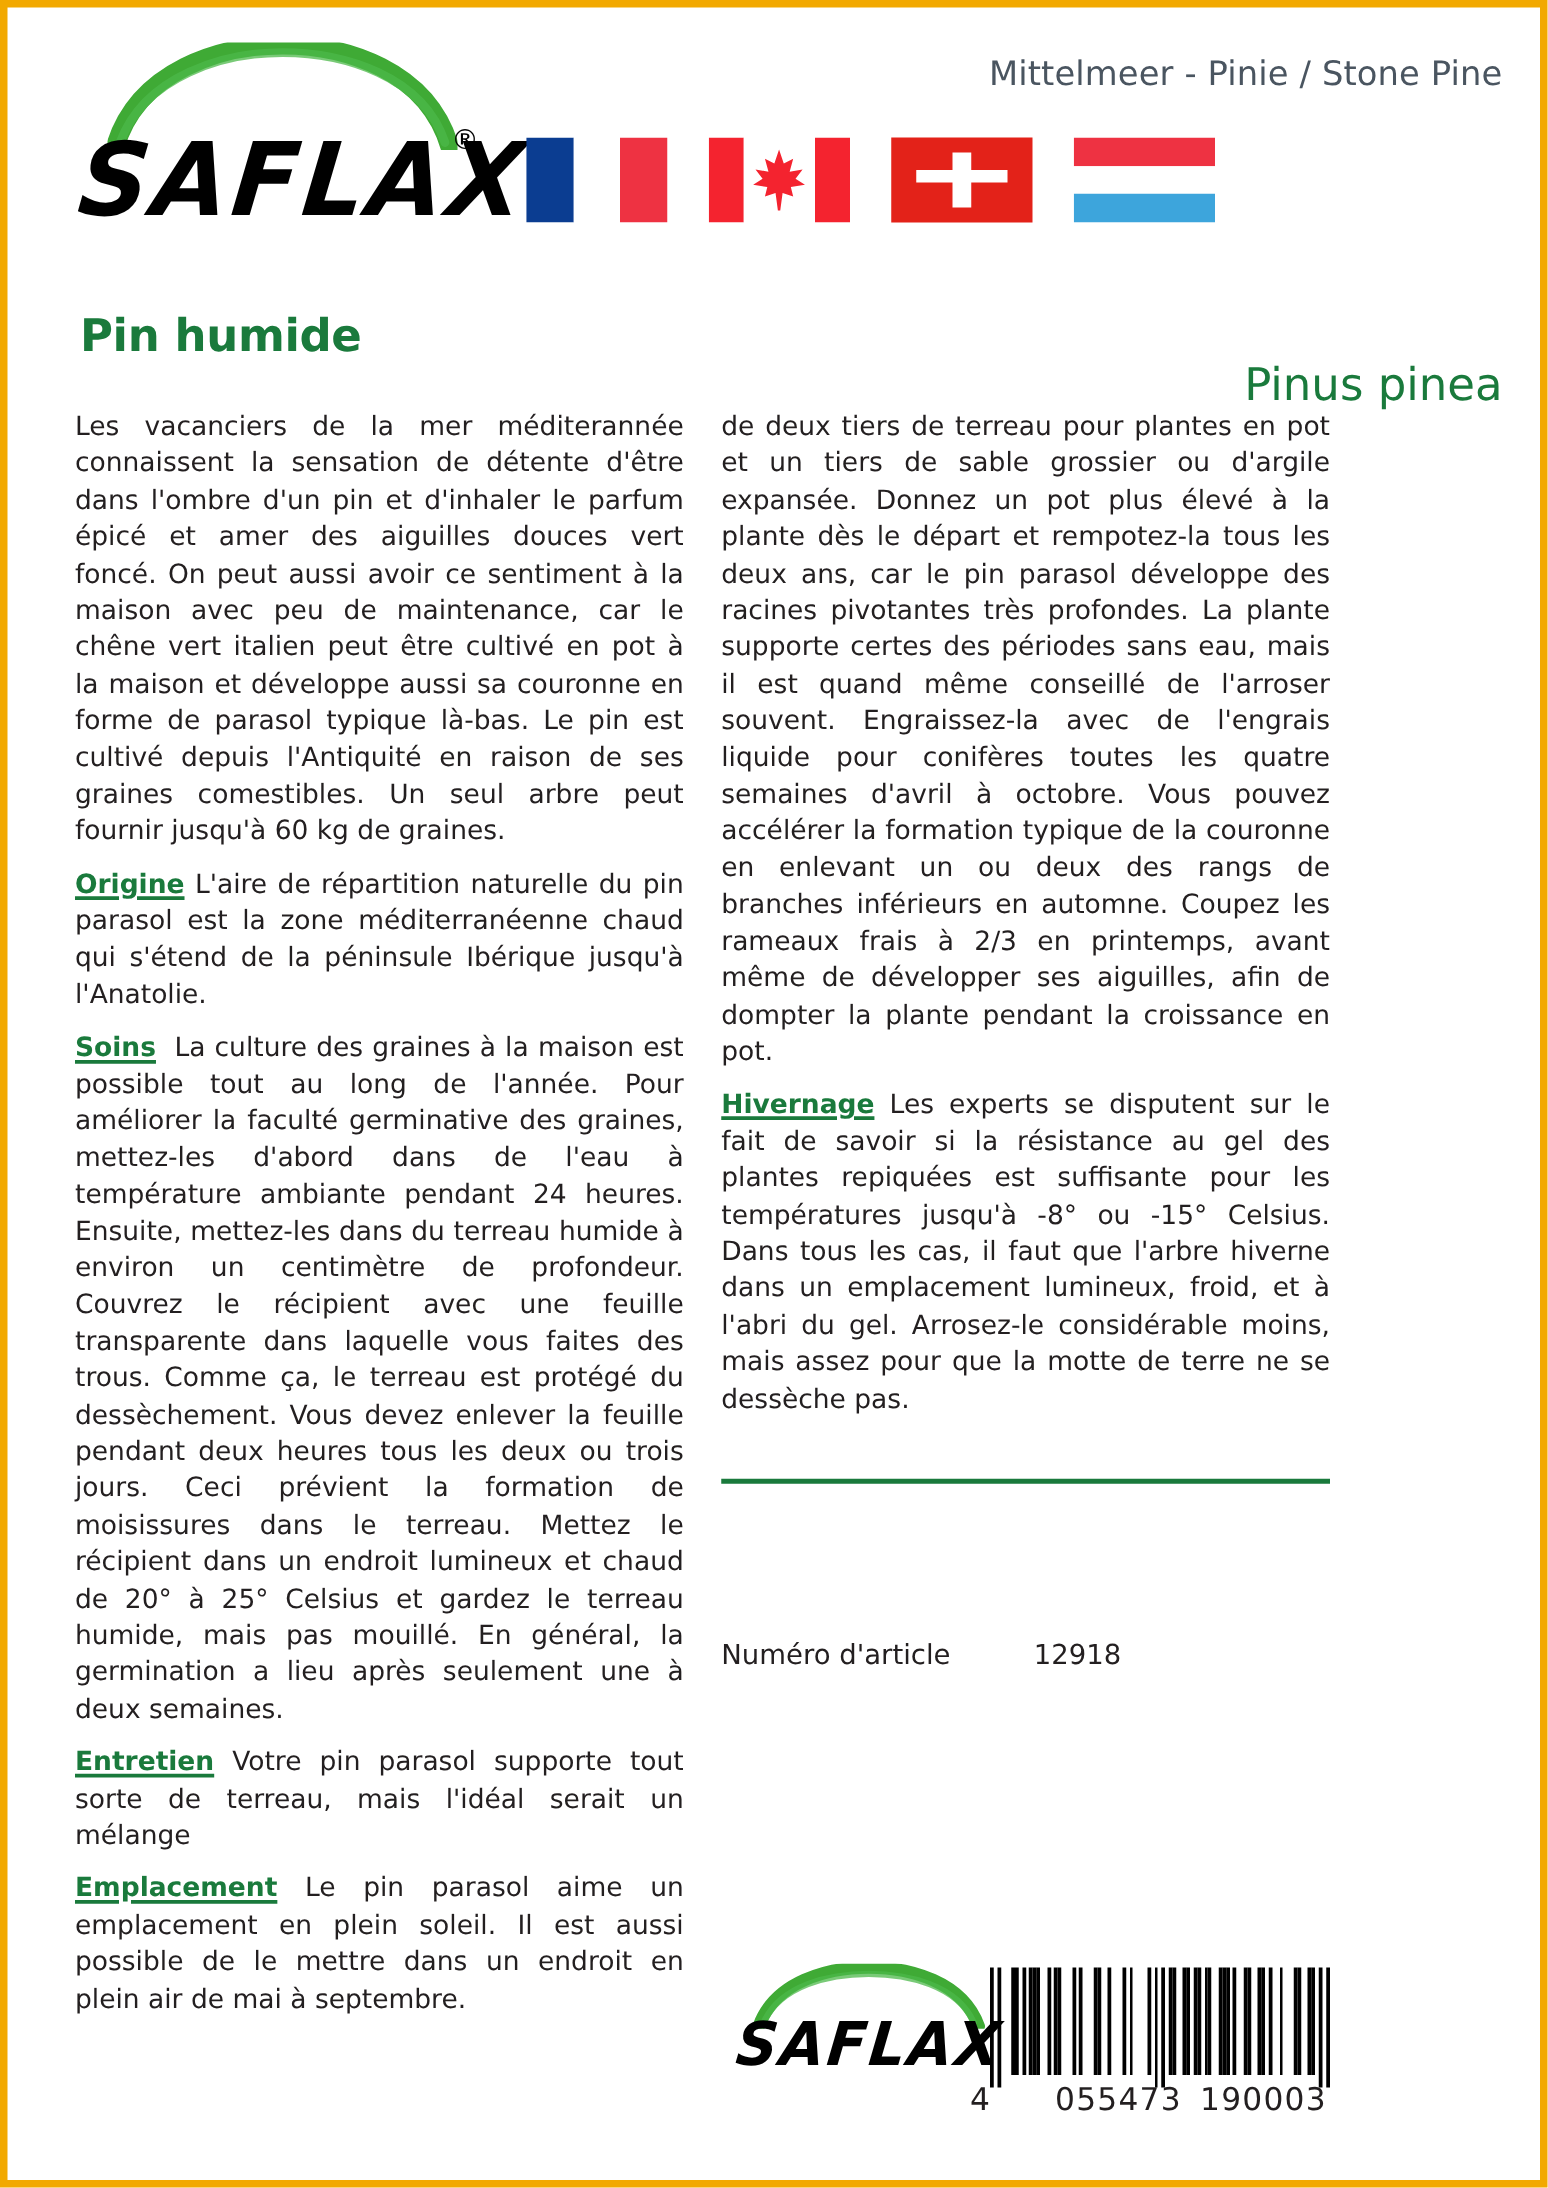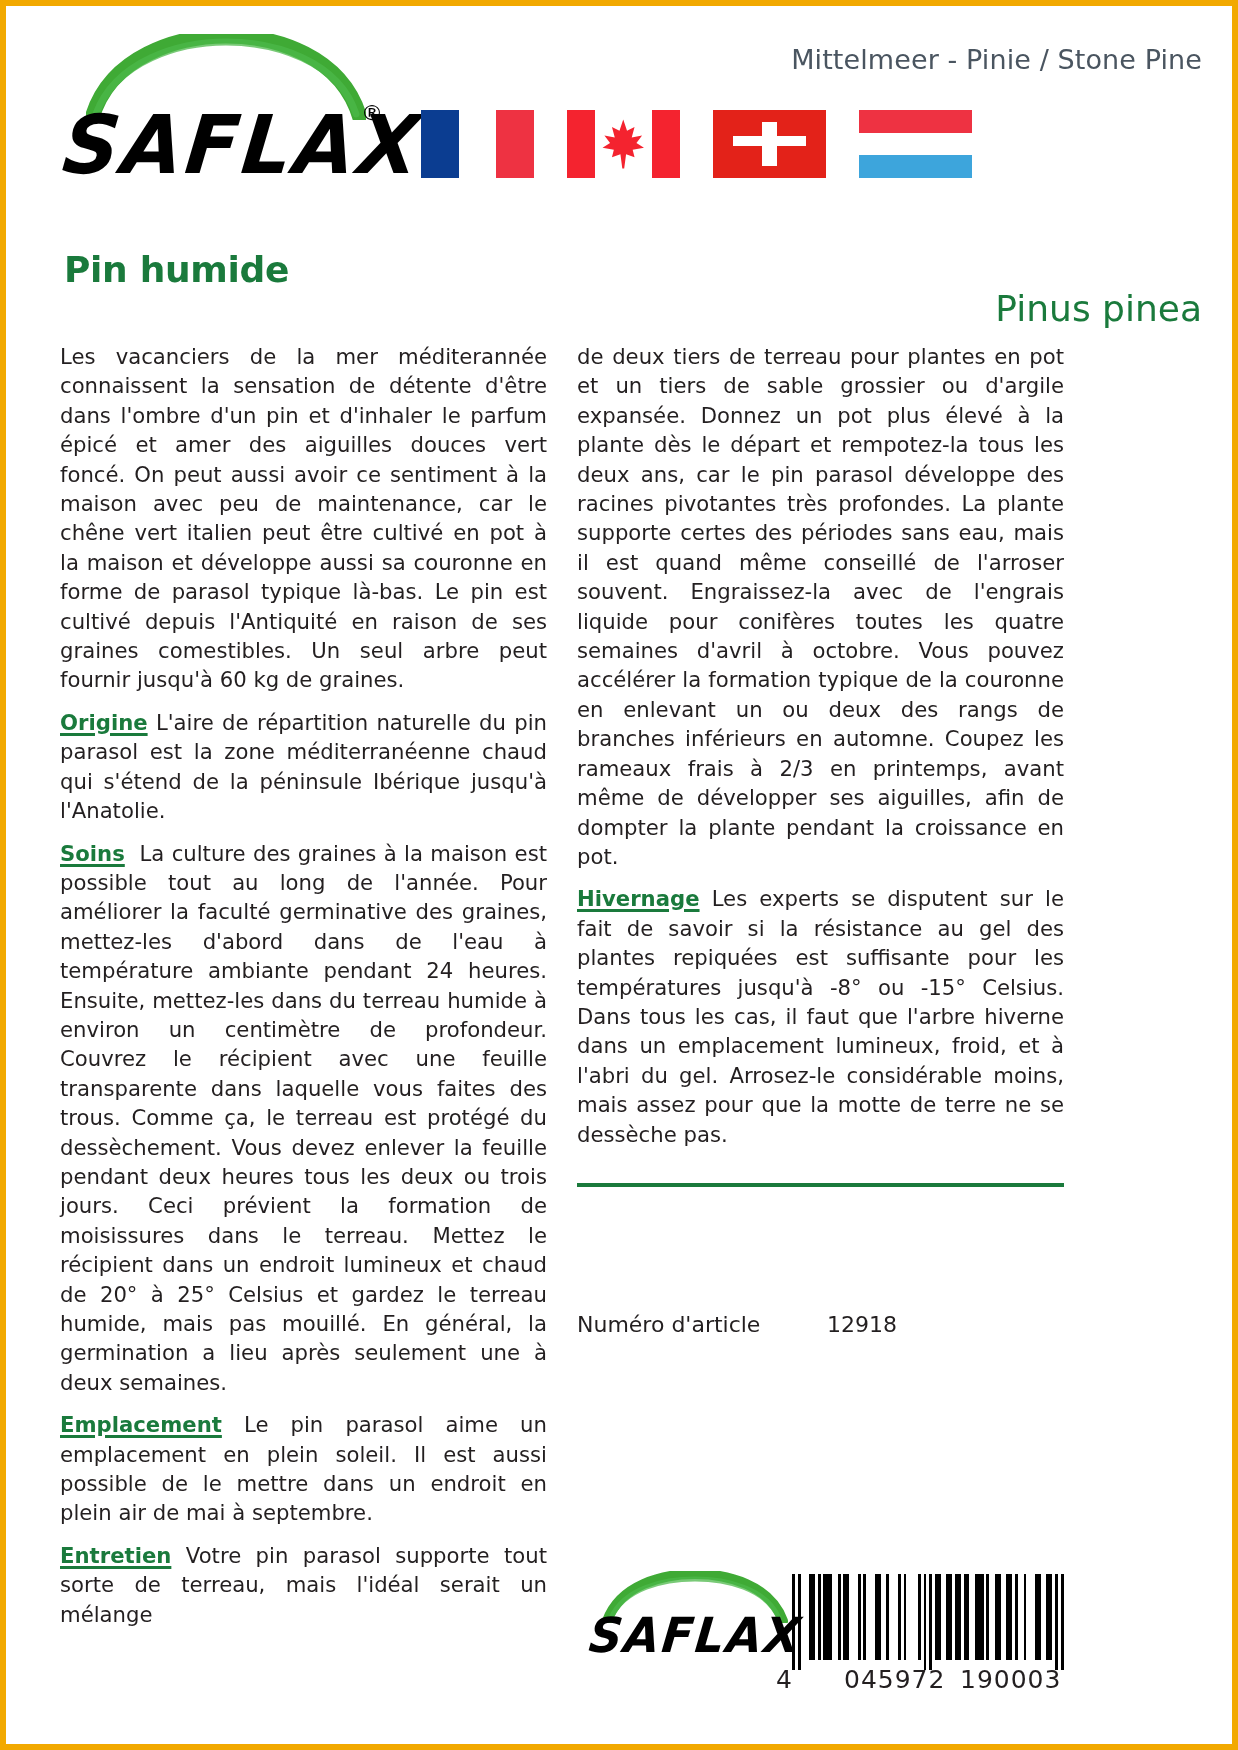--- a/index.html
+++ b/index.html
@@ -101,21 +101,21 @@
     position: absolute;
     right: 30px; top: 282px;
     font-size: 36px;
     color: #1a7a3c;
     letter-spacing: 0px;
   }
 
   
   .col {
     position: absolute;
-    top: 336px;
+    top: 320px;
     width: 487px;
     font-size: 21.2px;
     line-height: 29.4px;
     text-align: justify;
     text-justify: inter-word;
     hyphens: manual;
   }
   .col-left  { left: 54px; }
   .col-right { left: 571px; }
 
@@ -235,23 +235,23 @@
   <div class="title-common">Pin humide</div>
   <div class="title-latin">Pinus pinea</div>
 
   <div class="col col-left">
     <p><span>Les vacanciers de la mer méditerannée connaissent la sensation de détente d'être dans l'ombre d'un pin et d'inhaler le parfum épicé et amer des aiguilles douces vert foncé. On peut aussi avoir ce sentiment à la maison avec peu de maintenance, car le chêne vert italien peut être cultivé en pot à la maison et développe aussi sa couronne en forme de parasol typique là-bas. Le pin est cultivé depuis l'Antiquité en raison de ses graines comestibles. Un seul arbre peut fournir jusqu'à 60 kg de graines.</span></p>
 
     <p><span class="sec">Origine</span> <span>L'aire de répartition naturelle du pin parasol est la zone méditerranéenne chaud qui s'étend de la péninsule Ibérique jusqu'à l'Anatolie.</span></p>
 
     <p><span class="sec">Soins</span>&nbsp; <span>La culture des graines à la maison est possible tout au long de l'année. Pour améliorer la faculté germinative des graines, mettez-les d'abord dans de l'eau à température ambiante pendant 24 heures. Ensuite, mettez-les dans du terreau humide à environ un centimètre de profondeur. Couvrez le récipient avec une feuille transparente dans laquelle vous faites des trous. Comme ça, le terreau est protégé du dessèchement. Vous devez enlever la feuille pendant deux heures tous les deux ou trois jours. Ceci prévient la formation de moisissures dans le terreau. Mettez le récipient dans un endroit lumineux et chaud de 20° à 25° Celsius et gardez le terreau humide, mais pas mouillé. En général, la germination a lieu après seulement une à deux semaines.</span></p>
 
+    <p><span class="sec">Entretien</span> <span>Votre pin parasol supporte tout sorte de terreau, mais l'idéal serait un mélange</span></p>
+
     <p><span class="sec">Emplacement</span> <span>Le pin parasol aime un emplacement en plein soleil. Il est aussi possible de le mettre dans un endroit en plein air de mai à septembre.</span></p>
-
-    <p><span class="sec">Entretien</span> <span>Votre pin parasol supporte tout sorte de terreau, mais l'idéal serait un mélange</span></p>
   </div>
 
   <div class="col col-right">
     <p><span>de deux tiers de terreau pour plantes en pot et un tiers de sable grossier ou d'argile expansée. Donnez un pot plus élevé à la plante dès le départ et rempotez-la tous les deux ans, car le pin parasol développe des racines pivotantes très profondes. La plante supporte certes des périodes sans eau, mais il est quand même conseillé de l'arroser souvent. Engraissez-la avec de l'engrais liquide pour conifères toutes les quatre semaines d'avril à octobre. Vous pouvez accélérer la formation typique de la couronne en enlevant un ou deux des rangs de branches inférieurs en automne. Coupez les rameaux frais à 2/3 en printemps, avant même de développer ses aiguilles, afin de dompter la plante pendant la croissance en pot.</span></p>
 
     <p><span class="sec">Hivernage</span> <span>Les experts se disputent sur le fait de savoir si la résistance au gel des plantes repiquées est suffisante pour les températures jusqu'à -8° ou -15° Celsius. Dans tous les cas, il faut que l'arbre hiverne dans un emplacement lumineux, froid, et à l'abri du gel. Arrosez-le considérable moins, mais assez pour que la motte de terre ne se dessèche pas.</span></p>
   </div>
 
   <div class="rule"></div>
 
@@ -363,18 +363,18 @@
         <span style="width: 2.86316px; background: transparent;"></span>
         <span style="width: 2.86316px; background: rgb(0, 0, 0);"></span>
         <span style="width: 2.86316px; background: rgb(0, 0, 0);"></span>
         <span style="width: 2.86316px; background: transparent;"></span>
         <span class="g" style="width: 2.86316px; background: rgb(0, 0, 0);"></span>
         <span class="g" style="width: 2.86316px; background: transparent;"></span>
         <span class="g" style="width: 2.86316px; background: rgb(0, 0, 0);"></span>
       </div>
     <div class="bc-digits">
       <span class="bc-d bc-left">4</span>
-      <span class="bc-d bc-mid">045972</span>
+      <span class="bc-d bc-mid">055473</span>
       <span class="bc-d bc-right">190003</span>
     </div>
   </div>
 
 </div>
 
 </body></html>

